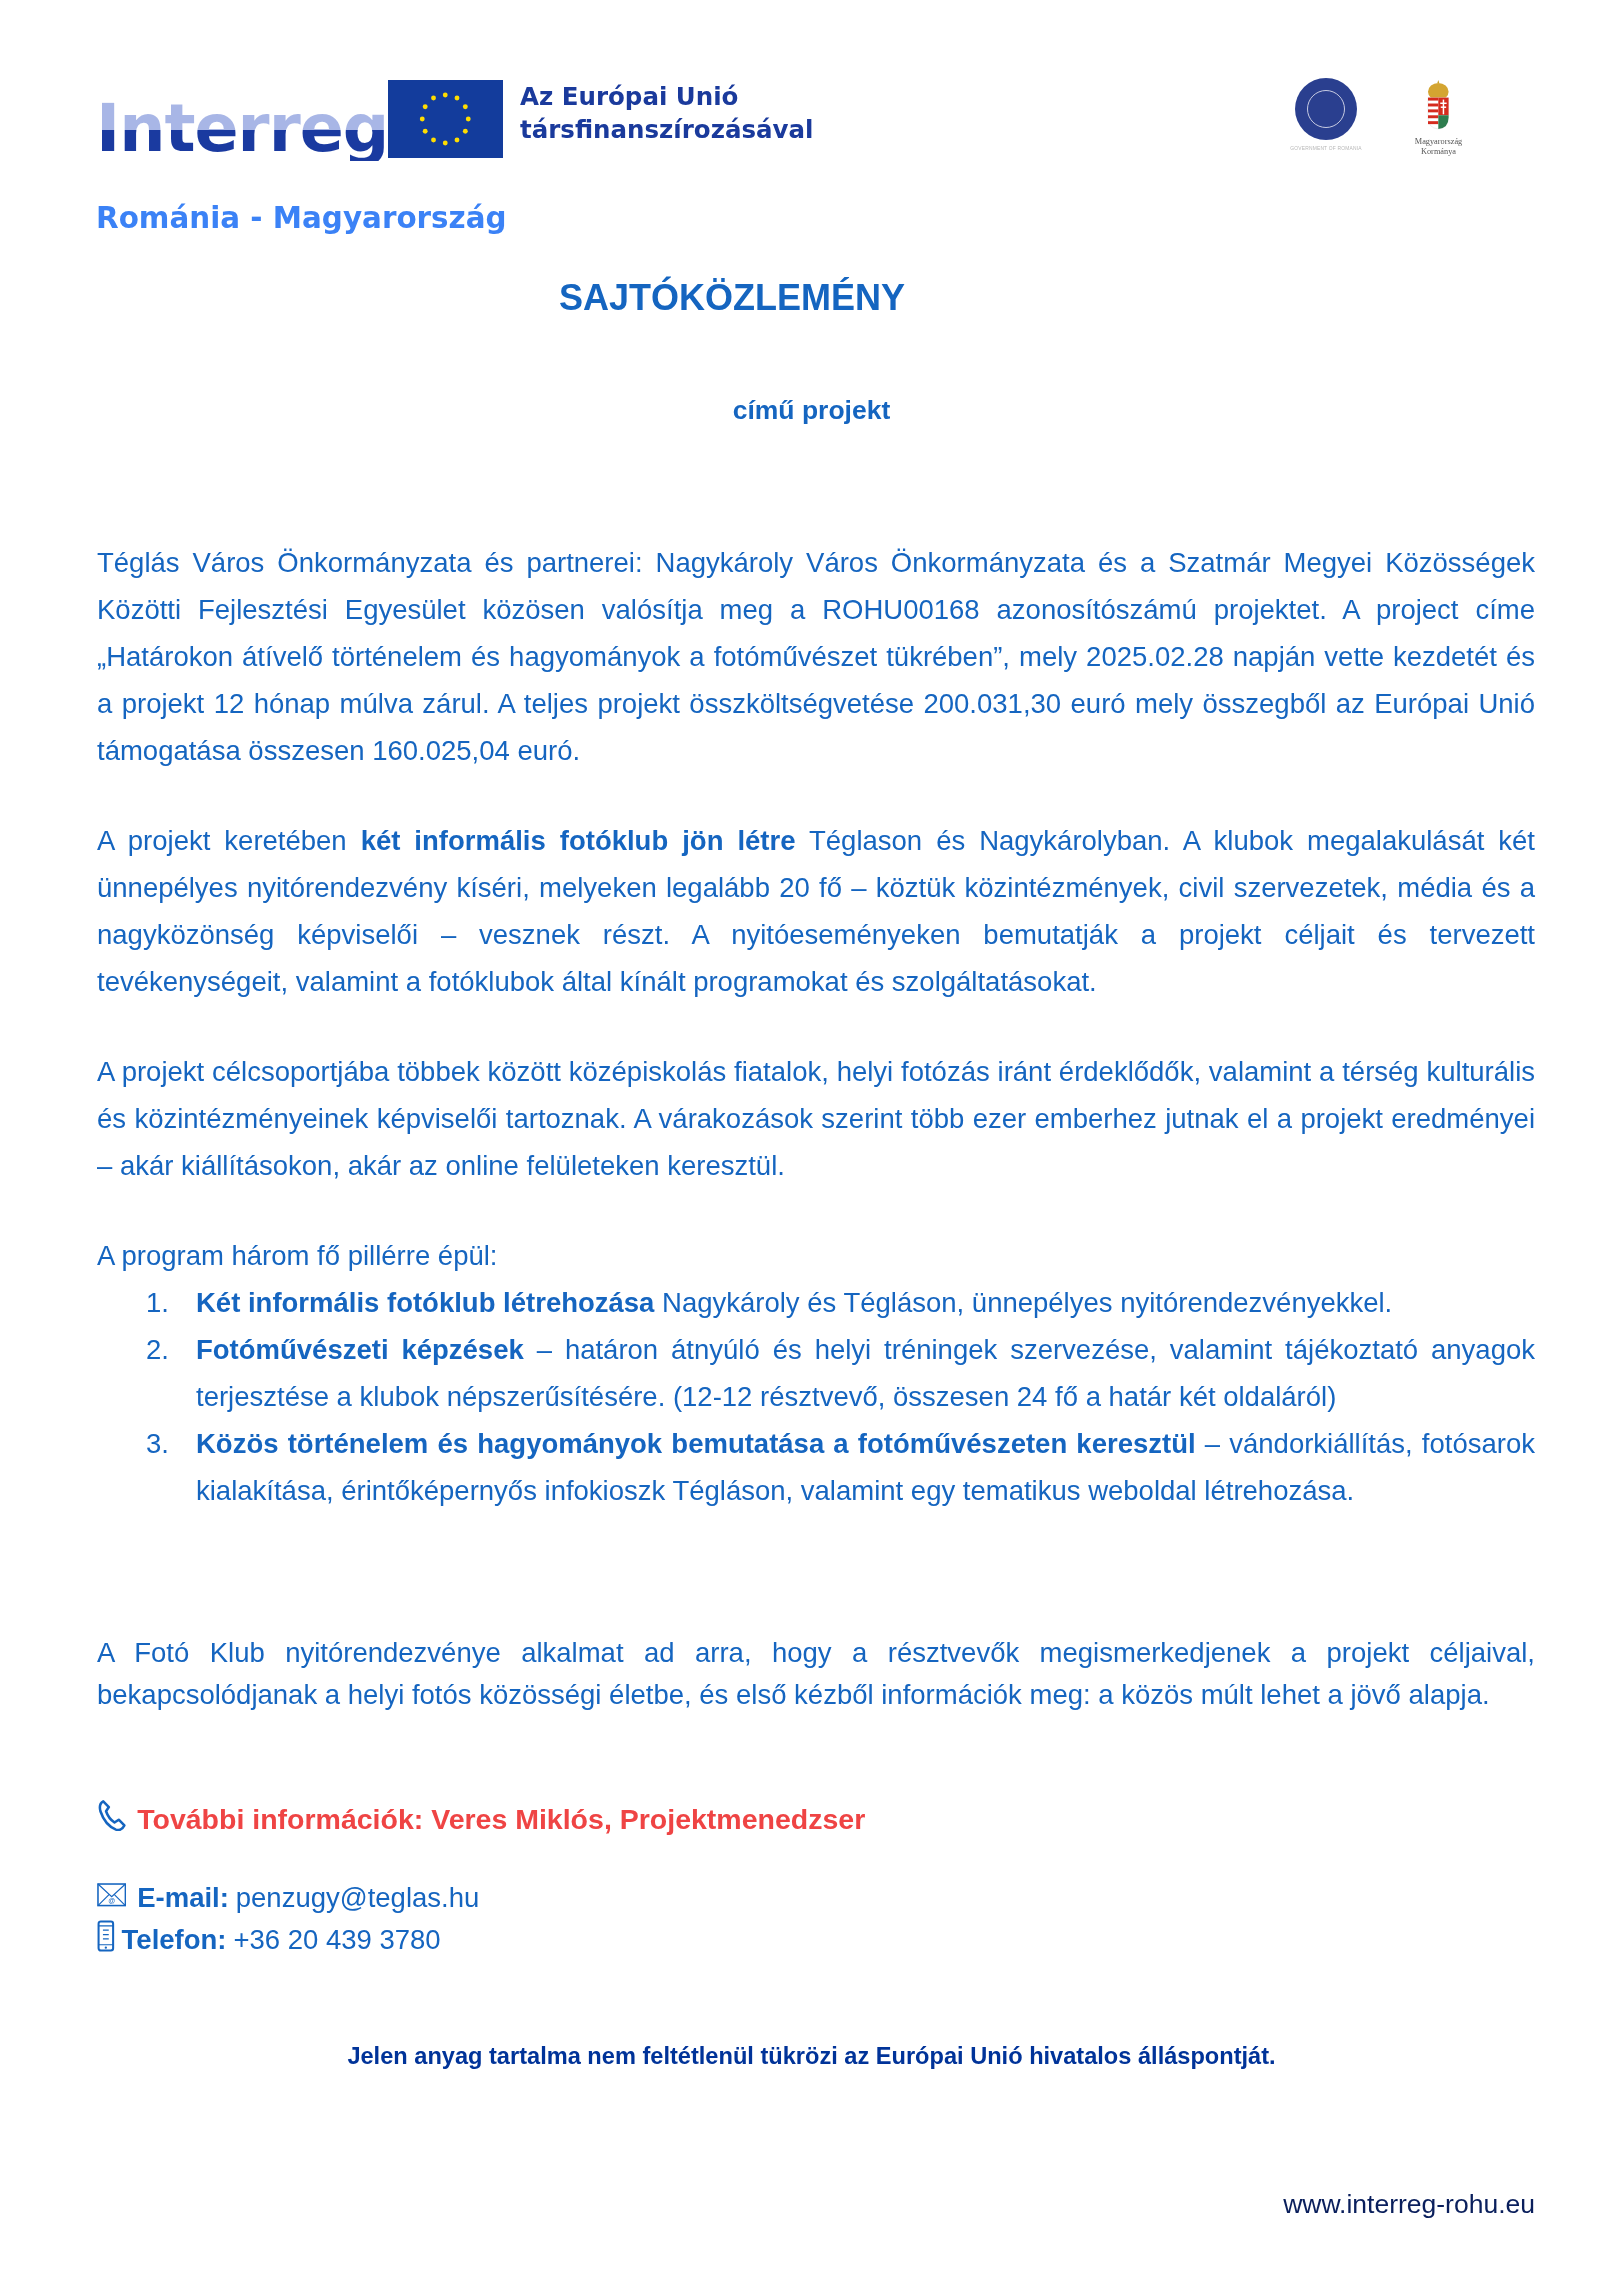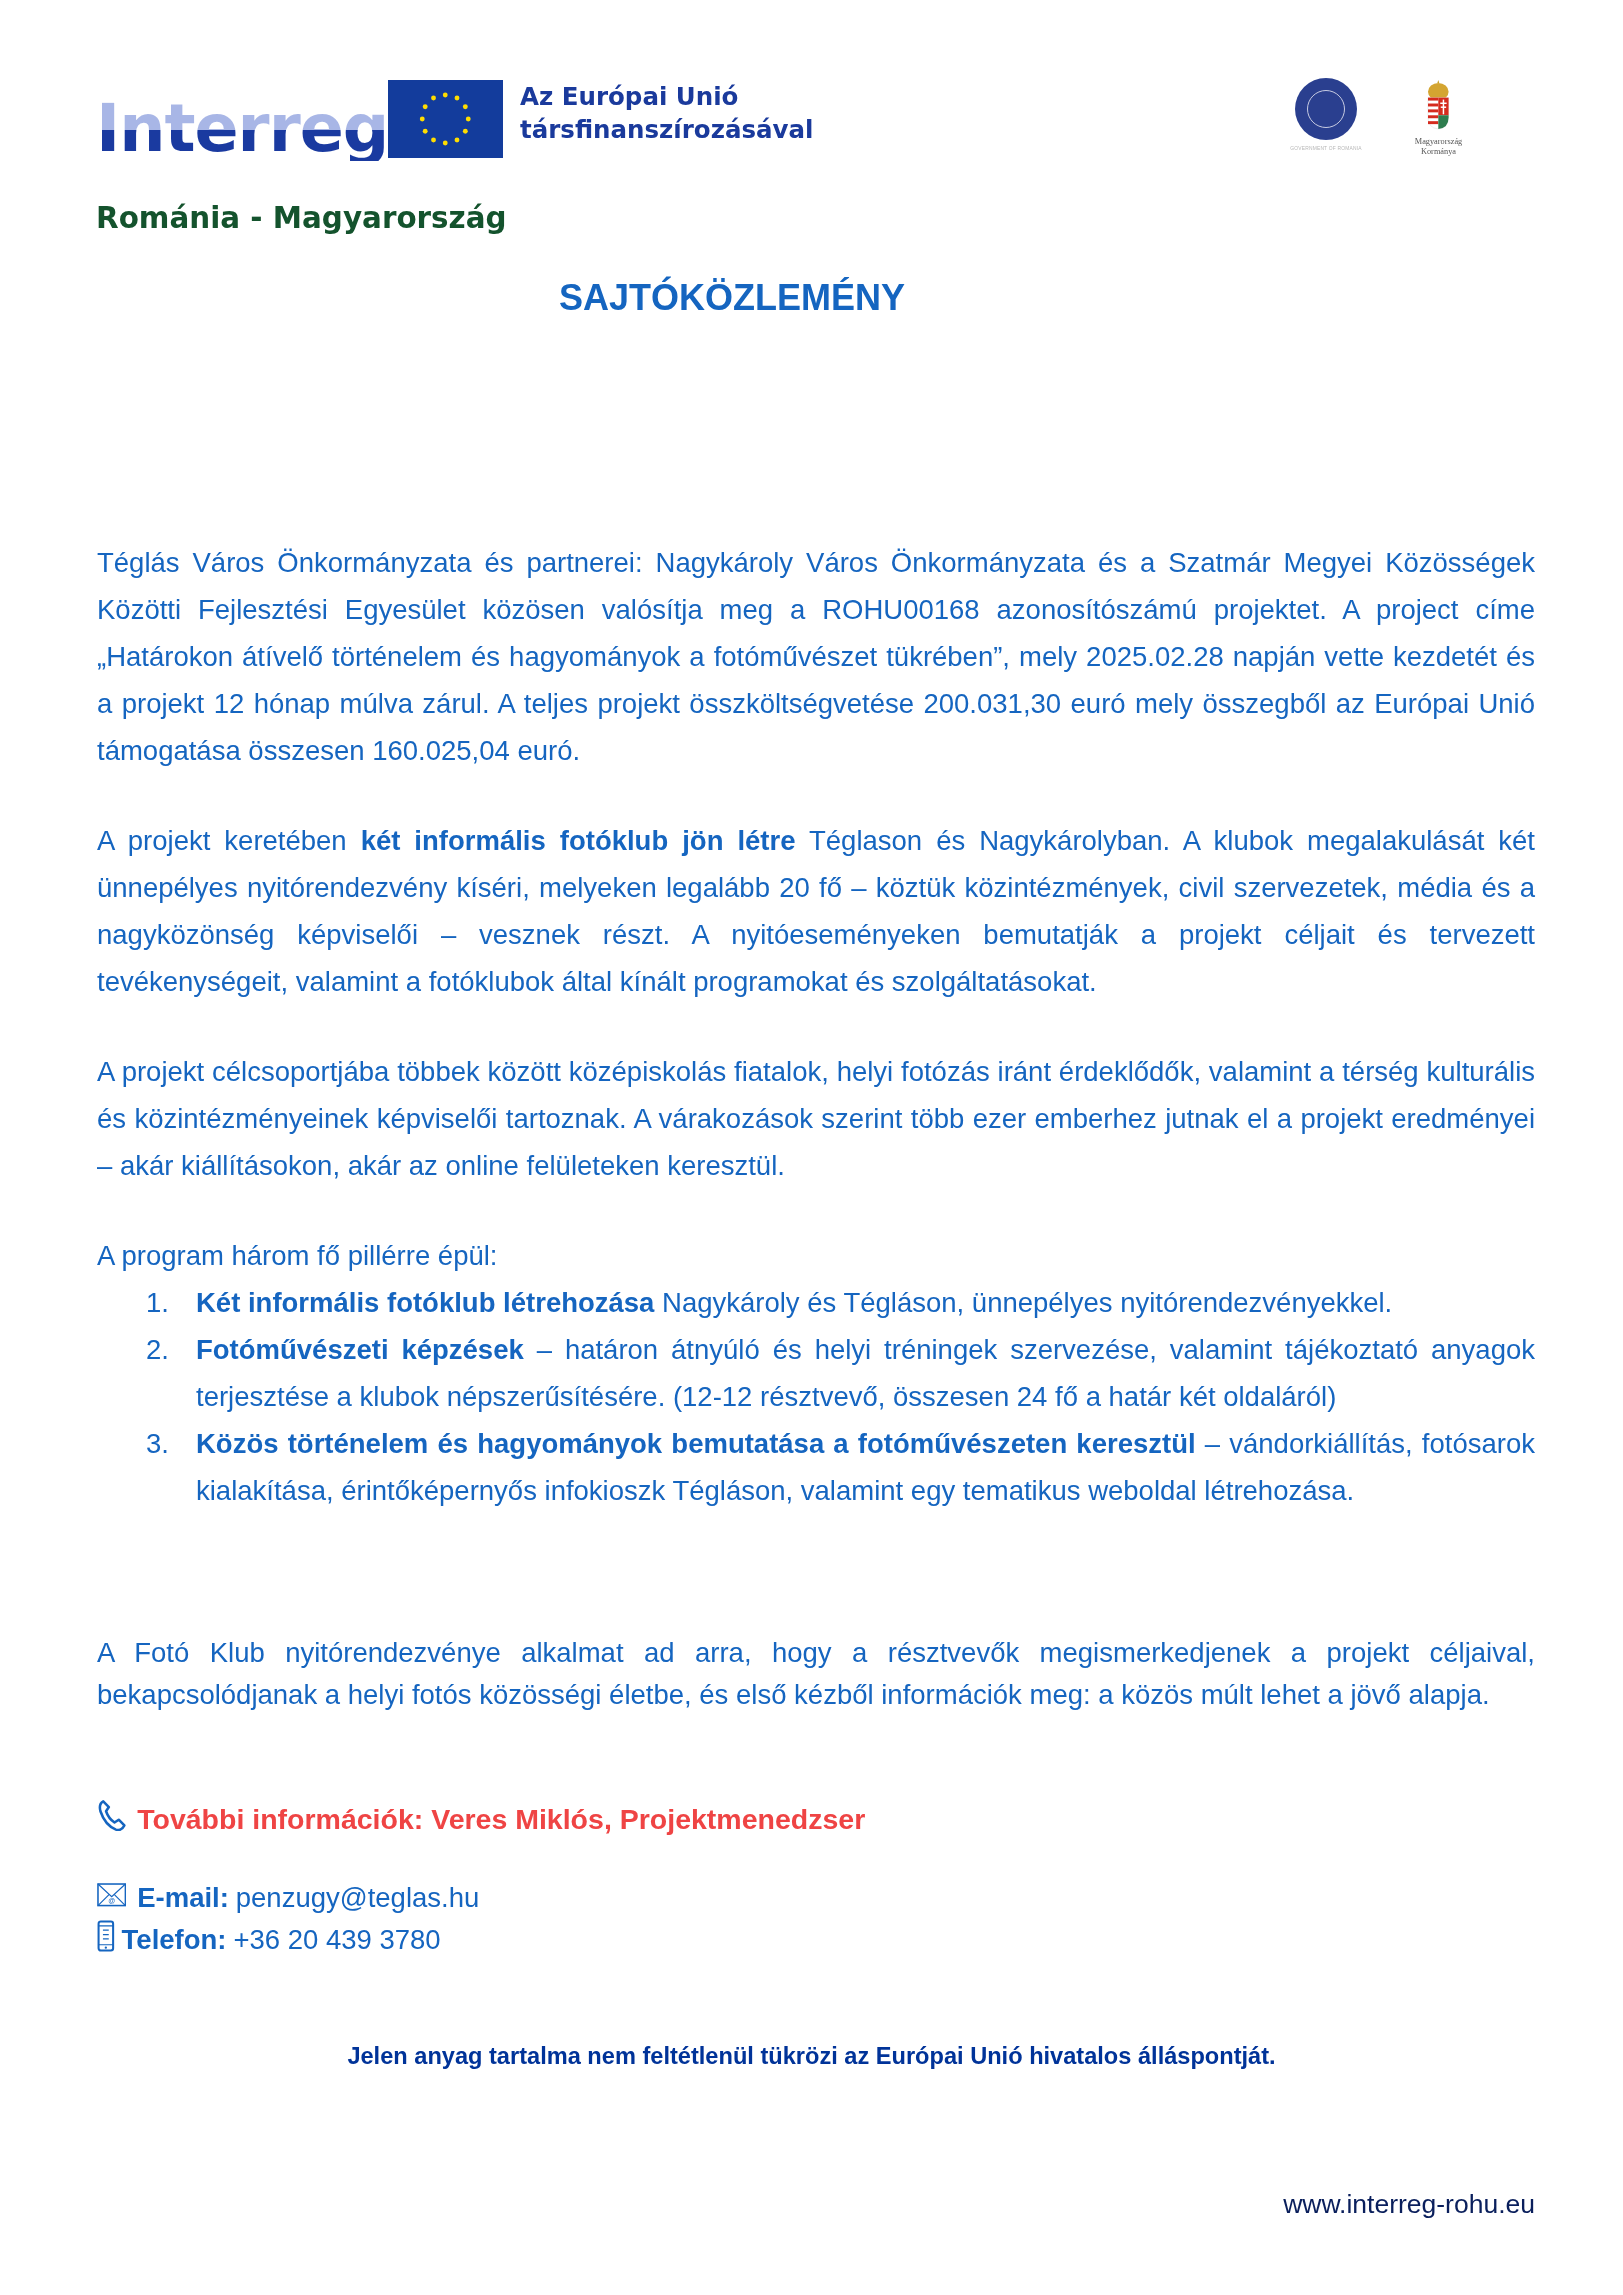--- a/index.html
+++ b/index.html
@@ -10,21 +10,21 @@
   
   .interreg-logo { left:96px; top:96px; font-family:"DejaVu Sans", sans-serif; font-weight:bold;
                    font-size:65px; letter-spacing:-1px; line-height:1; 
                    background:linear-gradient(180deg,#a8b6e6 0%,#a8b6e6 52%,#1a3aa0 52%,#1a3aa0 100%);
                    -webkit-background-clip:text; background-clip:text; color:transparent; }
   .eu-flag { left:388px; top:80px; width:115px; height:78px; background:#133c9c; }
   .eu-flag svg { width:100%; height:100%; display:block; }
   .eu-text { left:520px; top:80px; font-family:"DejaVu Sans", sans-serif; font-weight:bold;
              font-size:24.5px; line-height:33px; color:#1a3a9c; }
   .region { left:96px; top:201px; font-family:"DejaVu Sans", sans-serif; font-weight:bold;
-            font-size:29.4px; color:#14532d; }
+            font-size:29.4px; color:#3b82f6; }
   .gov-ro { left:1282px; top:78px; width:88px; }
   .gov-ro .seal { width:62px; height:62px; border-radius:50%; background:#2a3f8f; margin:0 auto;
                   position:relative; }
   .gov-ro .seal::after { content:""; position:absolute; left:11.8px; top:11.8px; width:38px; height:38px;
                   border-radius:50%; border:1.5px solid #c7cbe2; box-sizing:border-box; }
   .gov-ro .cap { font-size:4.9px; color:#b7b7b7; text-align:center; margin-top:5.9px; letter-spacing:0.2px; }
   .gov-hu { left:1397px; top:79px; width:83px; text-align:center; }
   .gov-hu .crest { width:22.6px; height:51px; margin:0 auto; position:relative; }
   .gov-hu .cap { font-family:"Liberation Serif", serif; font-size:8.3px; color:#555; line-height:9.8px; margin-top:6.9px; }
 
@@ -109,20 +109,21 @@
     </svg>
   </div>
   <div class="cap">
     <div>Magyarország</div>
     <div>Kormánya</div>
   </div>
 </div>
 
 <div class="abs main-title">SAJTÓKÖZLEMÉNY</div>
 <div class="abs subtitle">
+  <div>című projekt</div>
 </div>
 
 <div class="abs body-block p1">Téglás Város Önkormányzata és partnerei: Nagykároly Város Önkormányzata és a Szatmár Megyei Közösségek Közötti Fejlesztési Egyesület közösen valósítja meg a ROHU00168 azonosítószámú projektet. A project címe „Határokon átívelő történelem és hagyományok a fotóművészet tükrében”, mely 2025.02.28 napján vette kezdetét és a projekt 12 hónap múlva zárul. A teljes projekt összköltségvetése 200.031,30 euró mely összegből az Európai Unió támogatása összesen 160.025,04 euró.</div>
 
 <div class="abs body-block p2"><span>A projekt keretében </span><b>két informális fotóklub jön létre</b><span> Téglason és Nagykárolyban. A klubok megalakulását két ünnepélyes nyitórendezvény kíséri, melyeken legalább 20 fő – köztük közintézmények, civil szervezetek, média és a nagyközönség képviselői – vesznek részt. A nyitóeseményeken bemutatják a projekt céljait és tervezett tevékenységeit, valamint a fotóklubok által kínált programokat és szolgáltatásokat.</span></div>
 
 <div class="abs body-block p3">A projekt célcsoportjába többek között középiskolás fiatalok, helyi fotózás iránt érdeklődők, valamint a térség kulturális és közintézményeinek képviselői tartoznak. A várakozások szerint több ezer emberhez jutnak el a projekt eredményei – akár kiállításokon, akár az online felületeken keresztül.</div>
 
 <div class="abs body-block p4">A program három fő pillérre épül:</div>
 

